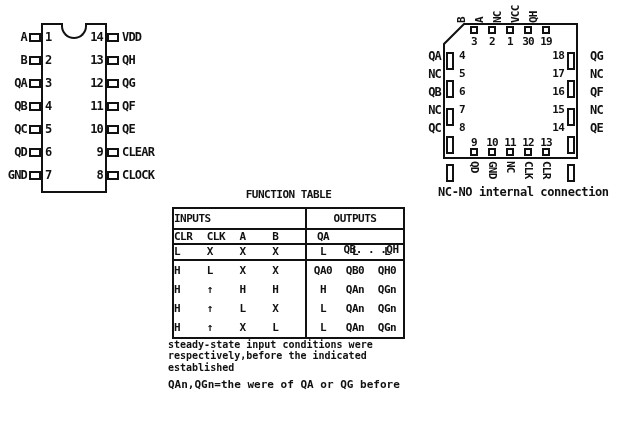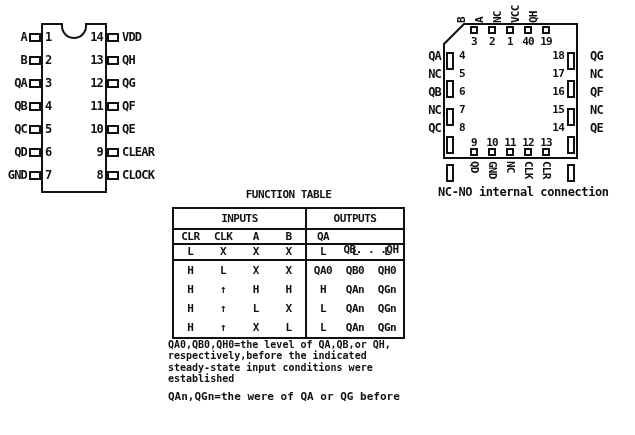--- a/index.html
+++ b/index.html
@@ -41,21 +41,21 @@
           display:flex;flex-direction:column;font-weight:bold;font-size:11px;
           letter-spacing:-0.5px;}
   .ftr{display:flex;}
   .sec{width:133px;border-right:2px solid #111;box-sizing:border-box;display:flex;}
   .outsec{flex:1;display:flex;}
   .ft-h1{height:21px;line-height:19px;border-bottom:2px solid #111;box-sizing:border-box;}
   .ft-h2{height:15px;line-height:13px;border-bottom:2px solid #111;box-sizing:border-box;}
   .ft-r1{height:16px;line-height:14px;border-bottom:2px solid #111;box-sizing:border-box;}
   .ft-dr{flex:1;}
   .ft-dr .sec > div,.ft-dr .outsec > div{align-self:center;}
-  .sec > div{flex:1;text-align:center;}
+  .sec > div{flex:1;text-align:left;}
   .outsec > div{flex:1;text-align:center;}
   .span2{flex:2 !important;margin-top:13px;}
   .full{flex:1;text-align:center;}
   
   #notes{position:absolute;left:168px;top:339px;width:262px;}
   #note1 > div{font-weight:bold;font-size:10px;line-height:11.4px;white-space:nowrap;}
   #note2{margin-top:5px;}
   #note2 > div{font-weight:bold;font-size:11px;line-height:13.8px;white-space:nowrap;}
   #plcc-caption{position:absolute;left:438px;top:185px;font-weight:bold;font-size:12px;
                 letter-spacing:-0.4px;white-space:nowrap;}
@@ -147,21 +147,21 @@
       <div class="qbx"></div>
       <div class="qbx"></div>
       <div class="qbx"></div>
       <div class="qbx"></div>
     </div>
 
     <div class="prow nums txt sm" style="left:465px;top:36px;">
       <div>3</div>
       <div>2</div>
       <div>1</div>
-      <div>40</div>
+      <div>30</div>
       <div>19</div>
     </div>
 
     <div class="pcol txt ra" style="left:408px;top:47px;width:33px;">
       <div>QA</div>
       <div>NC</div>
       <div>QB</div>
       <div>NC</div>
       <div>QC</div>
     </div>
@@ -323,23 +323,22 @@
       <div class="outsec">
         <div>L</div>
         <div>QAn</div>
         <div>QGn</div>
       </div>
     </div>
   </div>
 
   <div id="notes">
     <div id="note1">
-      <div>QA0,QB0,QH0=the level of QA,QB,or QH,</div>
+      <div>steady-state input conditions were</div>
       <div>respectively,before the indicated</div>
-      <div>steady-state input conditions were</div>
       <div>established</div>
     </div>
     <div id="note2">
       <div>QAn,QGn=the were of QA or QG before</div>
     </div>
   </div>
 
 </div>
 
 </body></html>

